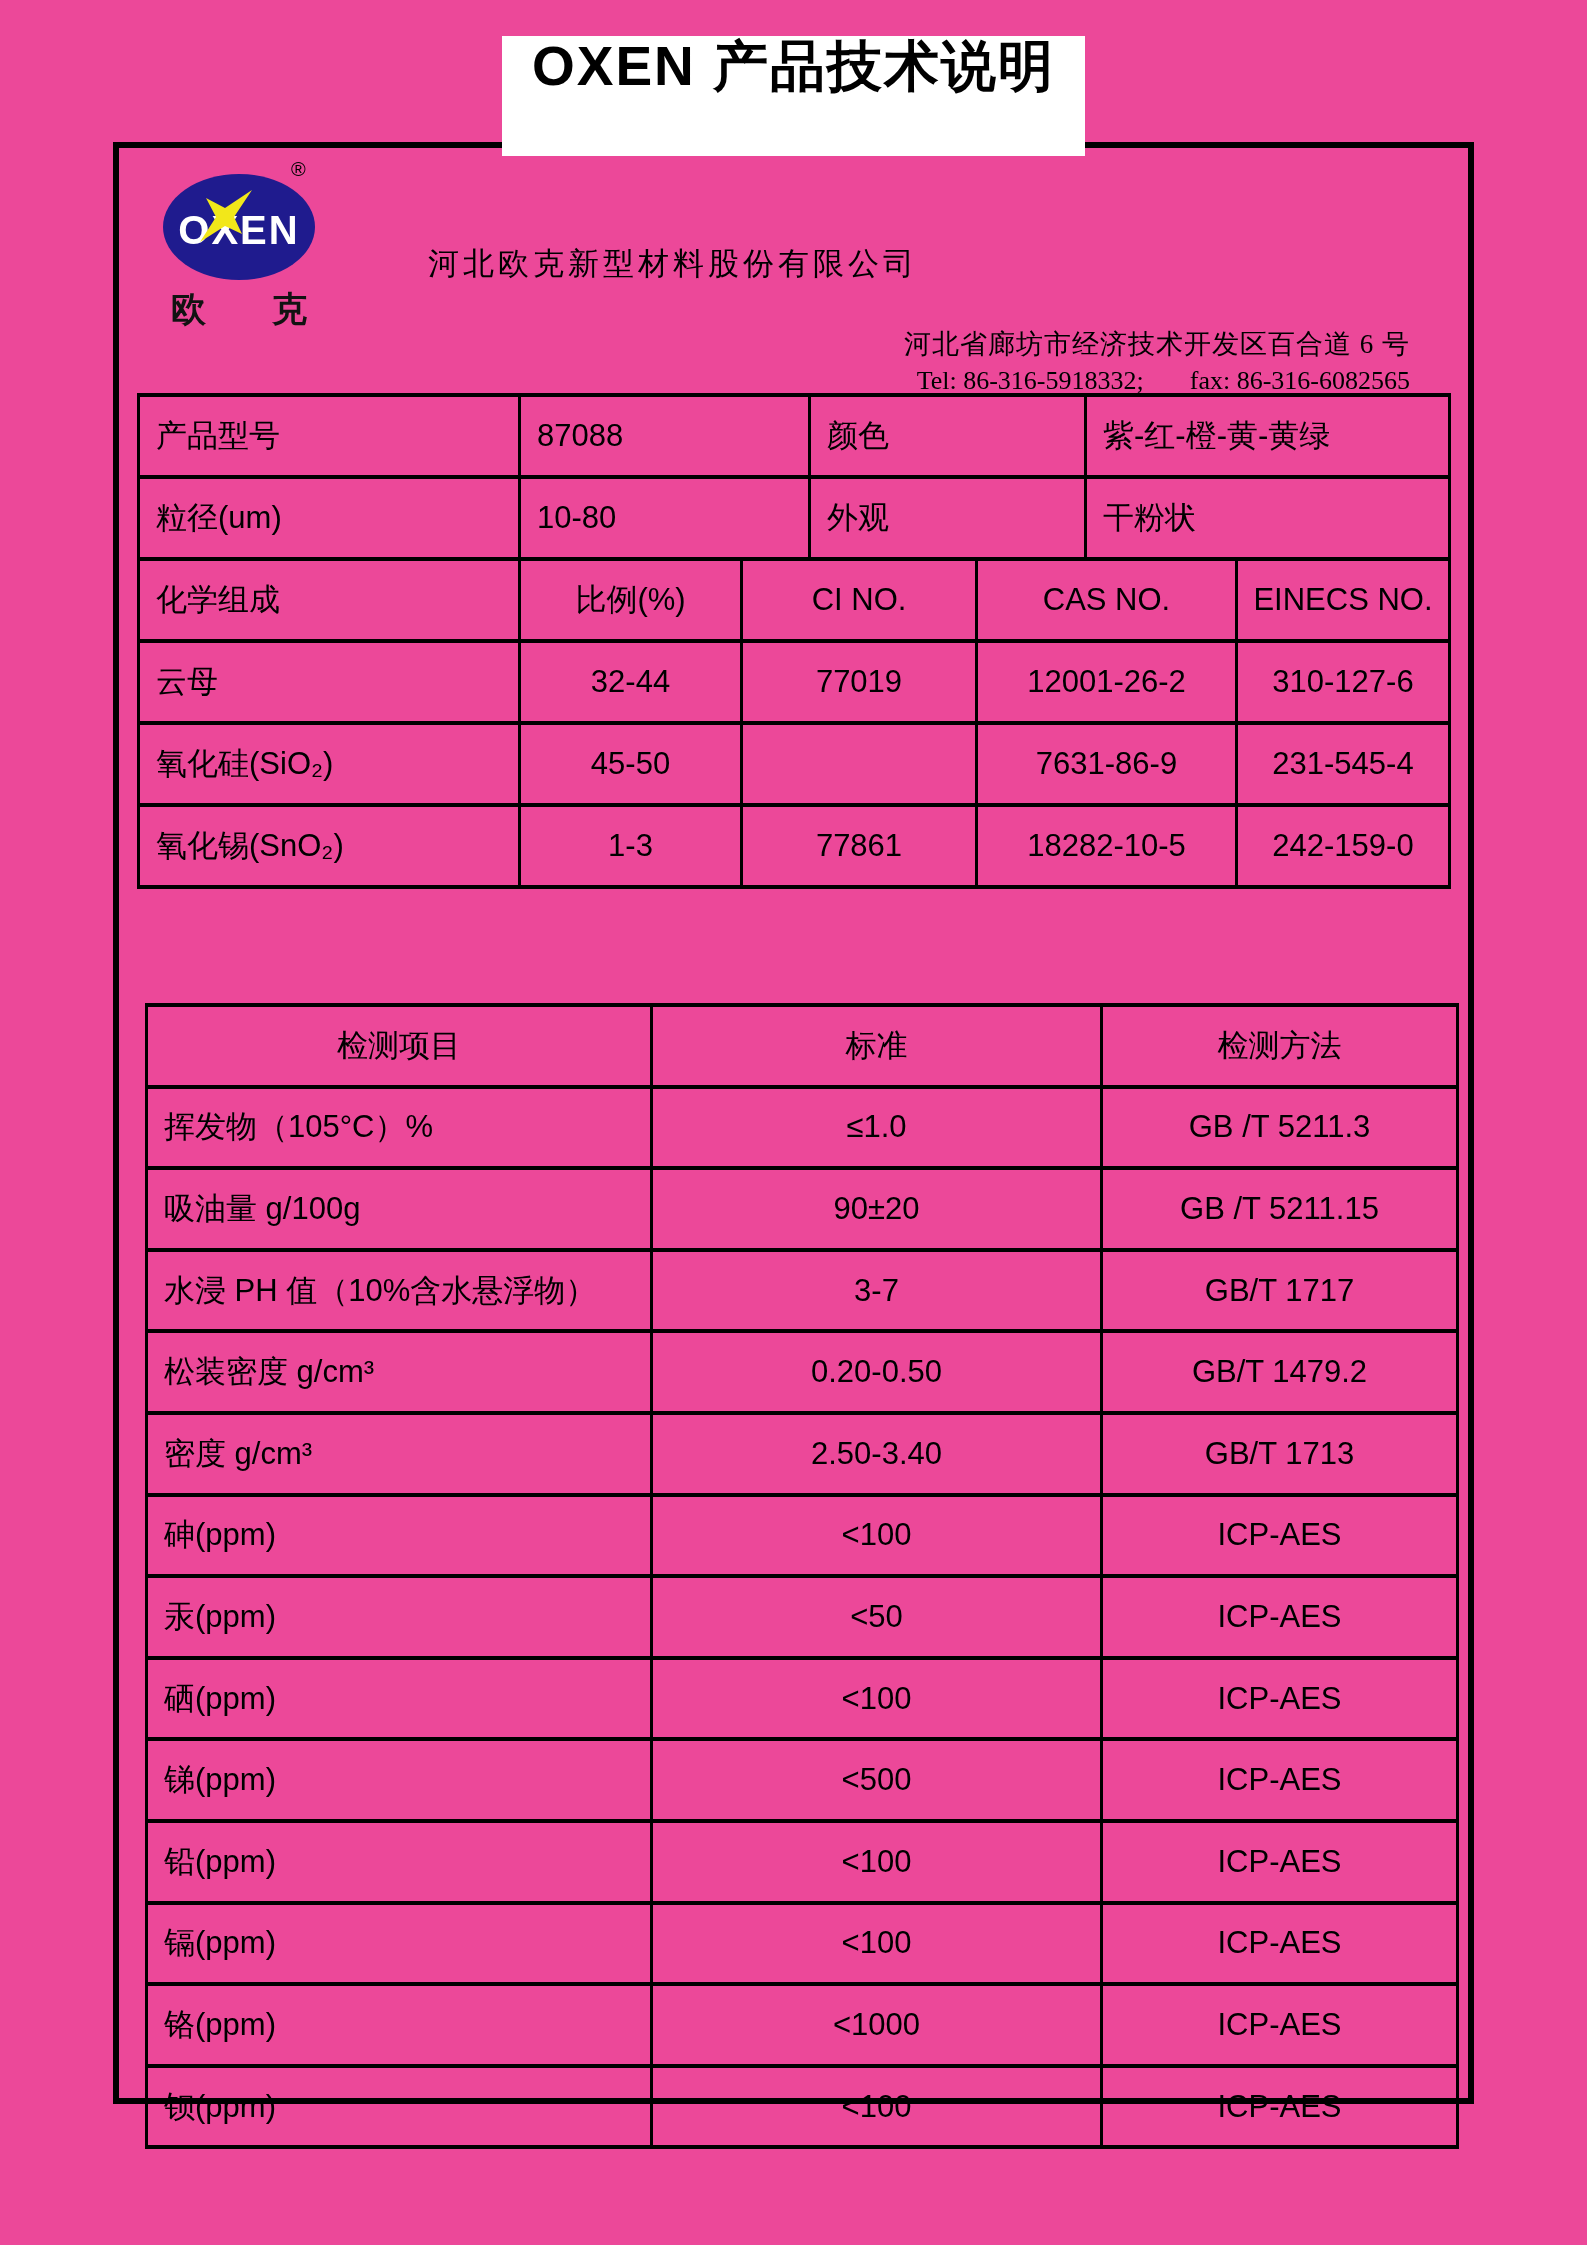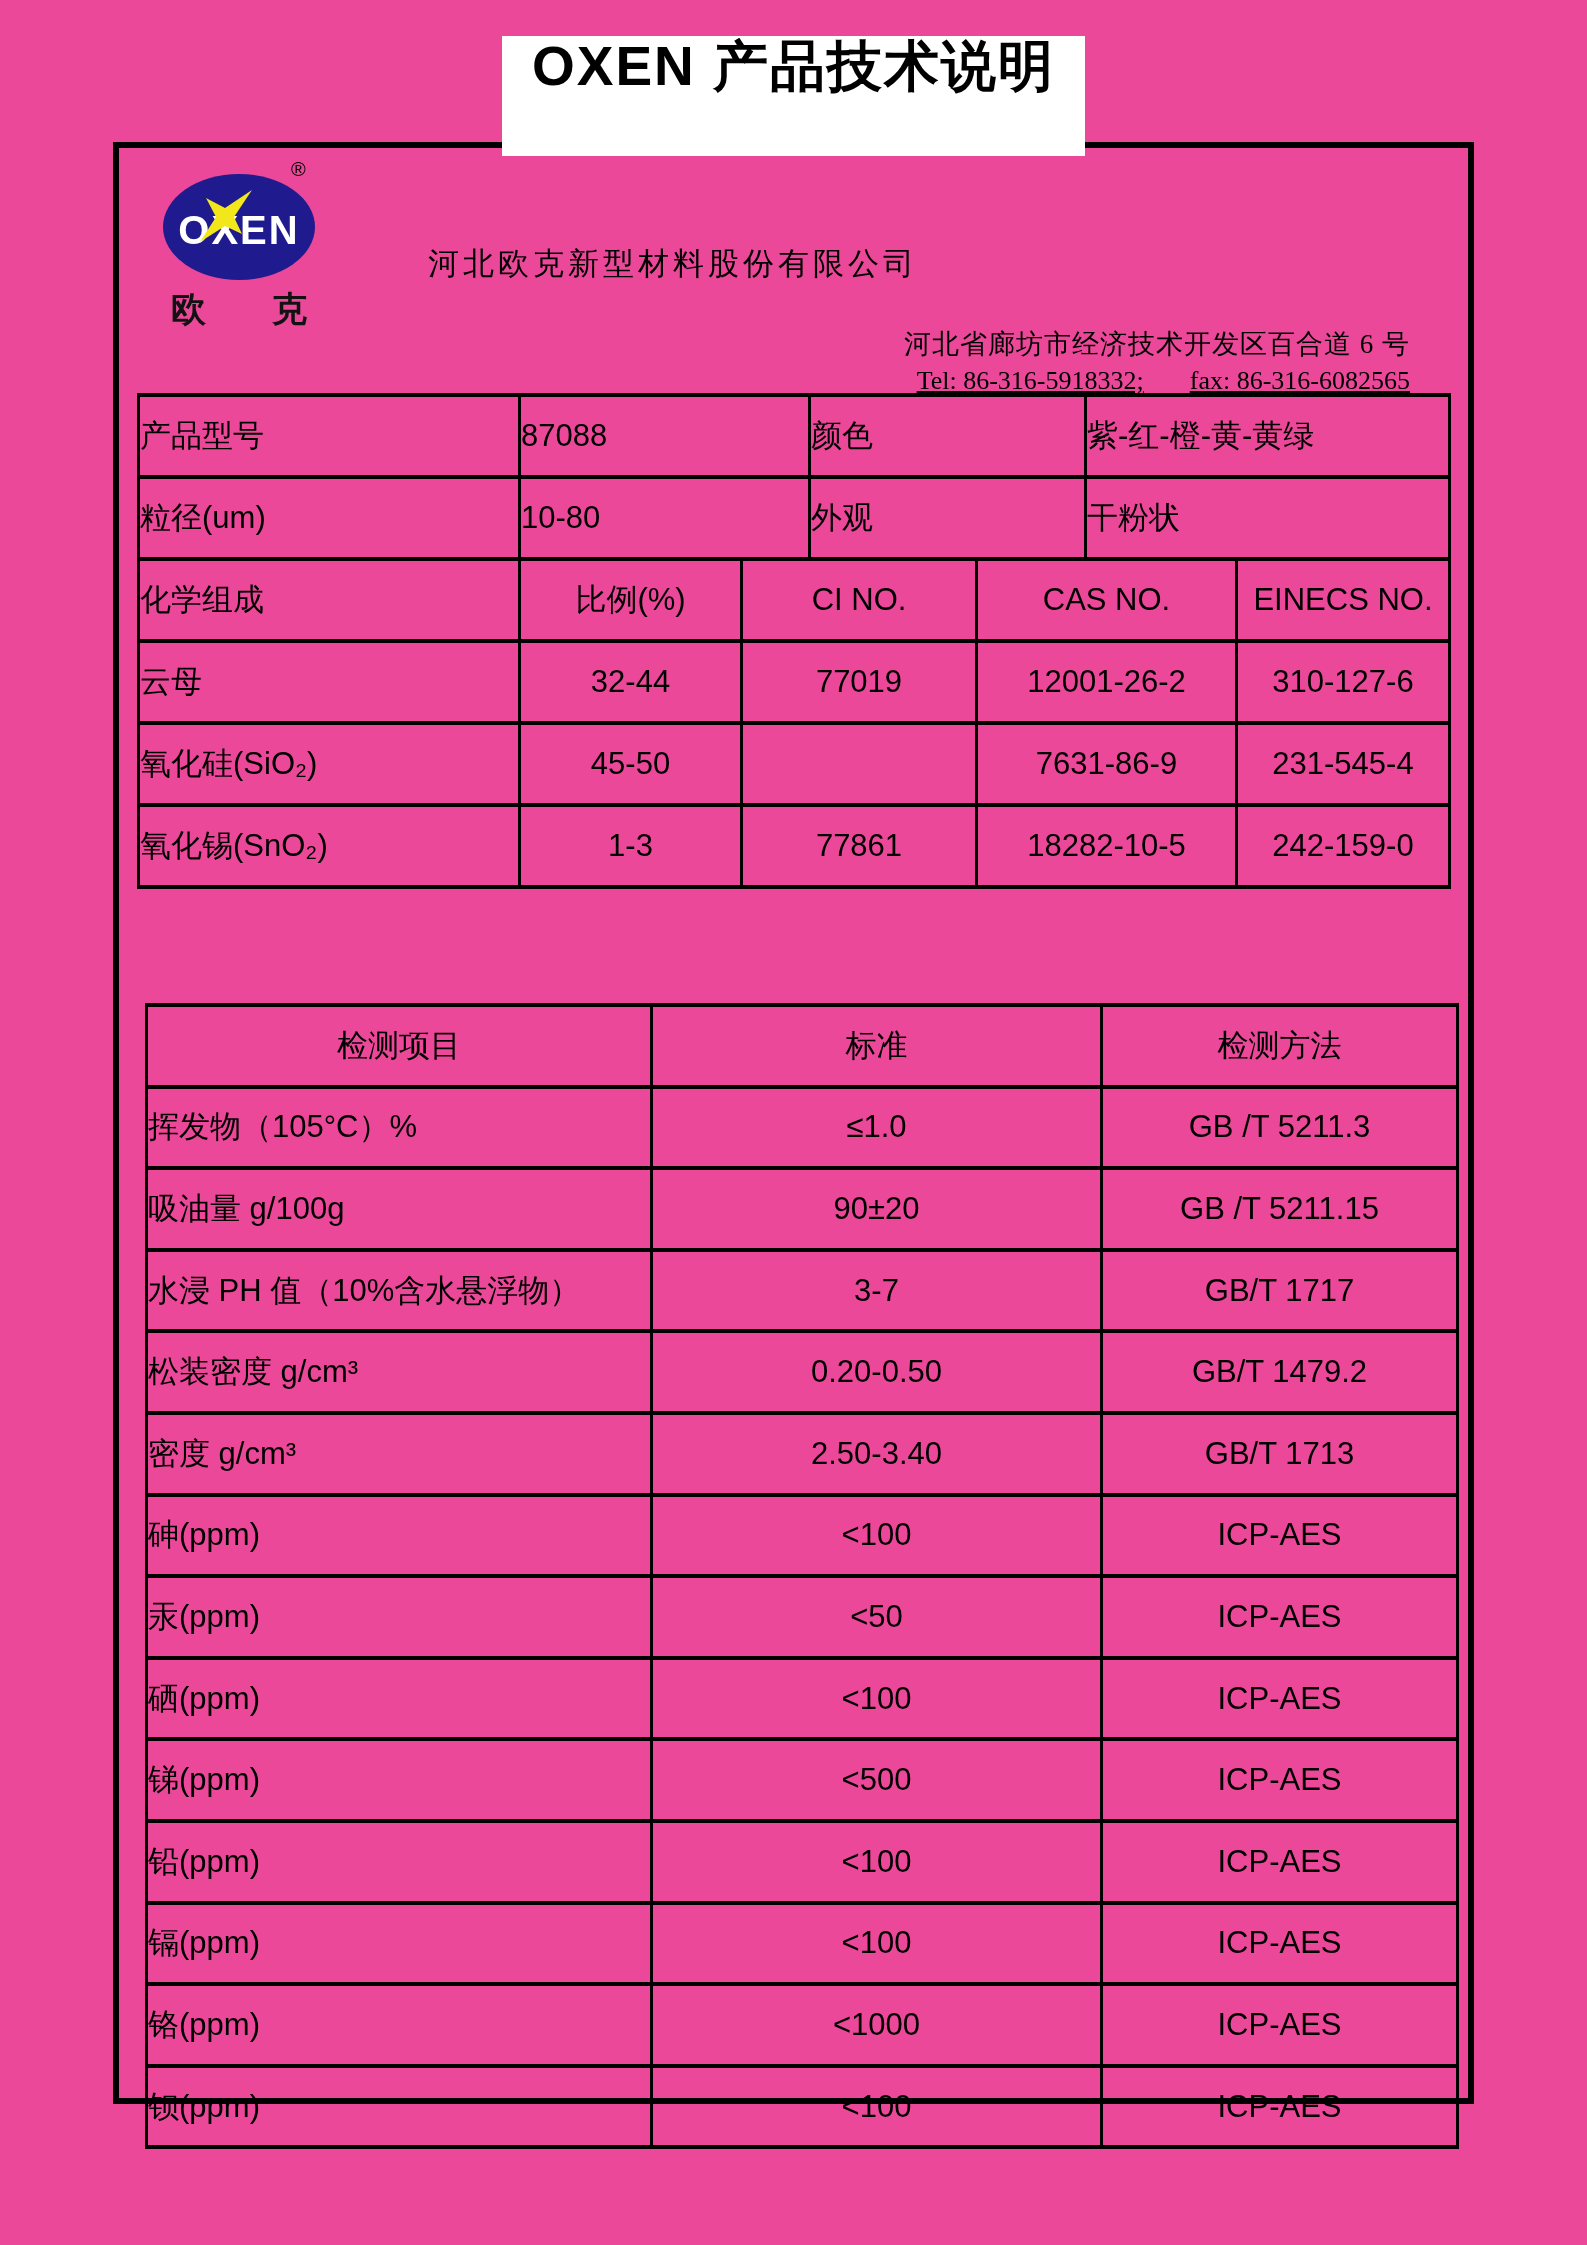--- a/index.html
+++ b/index.html
@@ -23,33 +23,33 @@
              font-weight:bold;font-size:40px;letter-spacing:2px;z-index:5;}
   .logo-star{position:absolute;left:31px;top:28px;z-index:6;}
   .logo-reg{position:absolute;left:128px;top:0;font-size:20px;z-index:7;}
   .logo-cn{position:absolute;left:0;top:128px;width:152px;display:flex;justify-content:space-between;
            padding:0 8px;box-sizing:border-box;font-weight:bold;font-size:35px;color:#121212;}
 
   .company{position:absolute;left:428px;top:243px;font-family:Liberation Mono, monospace;
            font-size:31px;letter-spacing:4px;z-index:4;}
   .addr{position:absolute;right:177px;top:326px;text-align:right;font-family:"Liberation Serif",serif;z-index:4;}
   .addr-line1{font-size:27px;letter-spacing:1px;}
-  .addr-line2{font-size:26px;margin-top:4px;display:flex;justify-content:flex-end;gap:46px;text-decoration:underline;}
+  .addr-line2{font-size:26px;margin-top:4px;display:flex;justify-content:flex-end;gap:46px;}
 
   
   .tbl-wrap1{position:absolute;left:137px;top:393px;width:1311px;z-index:2;}
   .tbl-wrap2{position:absolute;left:137px;top:1003px;width:1311px;z-index:2;margin-left:8px;}
   table{border-collapse:collapse;table-layout:fixed;width:1311px;}
   td,th{border-style:solid;border-color:#000;border-width:4px 3px;overflow:hidden;
         font-size:31px;font-weight:normal;vertical-align:middle;padding:0;}
   .t1a td{height:78px;}
   .t1b td{height:78px;}
   .t2 td,.t2 th{height:77.6px;}
   .t1b{margin-top:-4px;}
-  .lft{text-align:left;padding-left:0;}
+  .lft{text-align:left;padding-left:16px;}
   .ctr{text-align:center;}
 </style>
 </head>
 <body>
 
 <div class="page">
 
   <div class="frame"></div>
 
   <div class="title-wrap">

